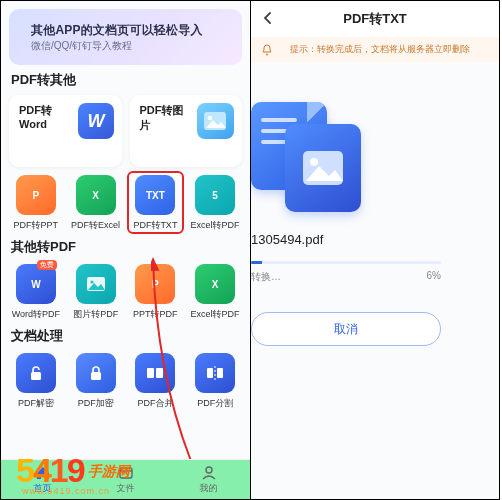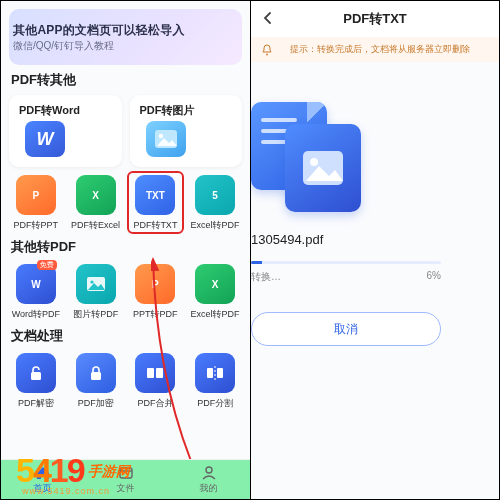--- a/index.html
+++ b/index.html
@@ -2,28 +2,28 @@
 <html><head>
 <meta charset="utf-8">
 <style>
   * { box-sizing: border-box; margin: 0; padding: 0; }
   body { width: 502px; height: 500px; font-family: -apple-system, "Helvetica Neue", Arial, sans-serif; background: #fff; position: relative; overflow: hidden; }
   .wrap { display: flex; width: 502px; height: 500px; }
   .left, .right { width: 250px; height: 500px; border: 1px solid #000; position: relative; overflow: hidden; background: #fafbfd; }
   .left { border-right: none; }
 
   
-  .banner { margin: 8px 8px 6px 8px; height: 56px; border-radius: 10px; background: linear-gradient(135deg,#d8e0ff 0%, #e9e2ff 60%, #f5e9ff 100%); padding: 8px 4px; display:flex; flex-direction:column; justify-content:center; }
+  .banner { margin: 8px 8px 6px 8px; height: 56px; border-radius: 10px; background: linear-gradient(135deg,#d8e0ff 0%, #e9e2ff 60%, #f5e9ff 100%); padding: 8px 22px; display:flex; flex-direction:column; justify-content:center; }
   .banner .t1 { font-size: 12px; color: #2b2f4a; font-weight: 600; letter-spacing: 0.2px; }
   .banner .t2 { font-size: 10px; color: #6b6f8a; }
 
   .section-title { font-size: 13px; font-weight: 700; color: #222; margin: 6px 10px 6px 10px; }
 
   .two-cards { display: flex; gap: 8px; margin: 0 8px; }
-  .bigcard { flex:1; background:#fff; border-radius:10px; box-shadow:0 1px 4px rgba(0,0,0,0.06); padding:8px 8px 10px 10px; height:72px; display:flex; flex-direction:column; justify-content:space-between; }
+  .bigcard { flex:1; background:#fff; border-radius:10px; box-shadow:0 1px 4px rgba(0,0,0,0.06); padding:8px 8px 10px 10px; height:72px; display:flex; flex-direction:row; justify-content:space-between; }
   .bigcard .bt { font-size: 11px; font-weight:600; color:#222; }
   .bigcard .bi { width:40px; height:36px; border-radius:8px; display:flex; align-items:center; justify-content:center; align-self:flex-start; margin-left:6px; }
   .bi-word { background: linear-gradient(145deg,#4a84ff,#3659d8); color:#fff; font-weight:800; font-size:18px; font-style:italic; }
   .bi-img { background: linear-gradient(145deg,#7fd1ff,#3da2ee); }
 
   .grid4 { display:grid; grid-template-columns: repeat(4,1fr); gap:6px; margin: 8px 8px 0 8px; }
   .cell { display:flex; flex-direction:column; align-items:center; position:relative; }
   .cell .ic { width:40px; height:40px; border-radius:9px; display:flex; align-items:center; justify-content:center; color:#fff; font-size:10px; font-weight:700; margin-bottom:4px; }
   .cell .lb { font-size:9px; color:#333; }
   .c-orange{background:linear-gradient(145deg,#ff9a4d,#ff6a2a);}

